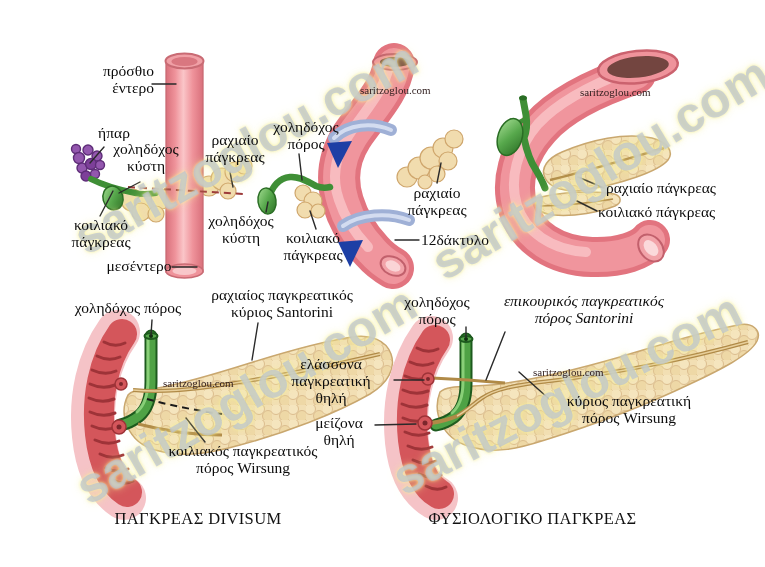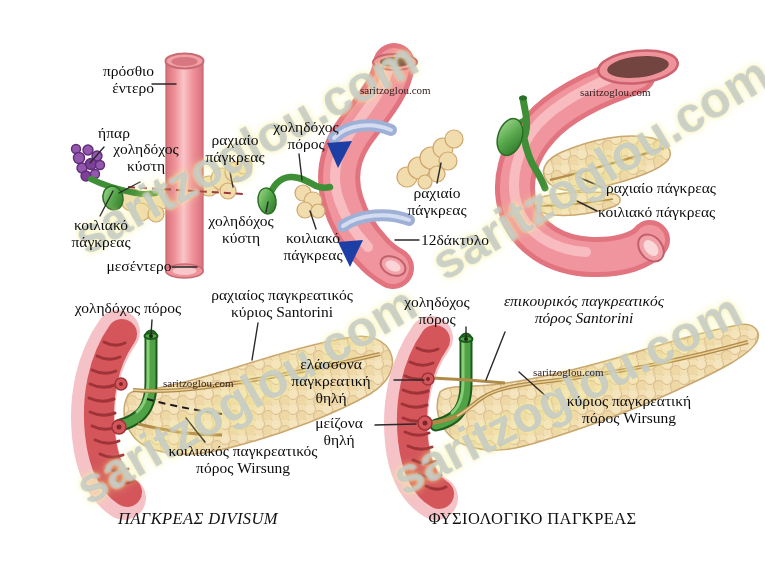--- a/index.html
+++ b/index.html
@@ -305,16 +305,16 @@
 <div class="lbl" style="left:303px;top:414px;width:72px;">μείζονα
 θηλή</div>
 
 <div class="lbl" style="left:394px;top:293px;width:86px;">χοληδόχος
 πόρος</div>
 <div class="lbl" style="left:482px;top:292px;width:204px;font-style:italic;">επικουρικός παγκρεατικός
 πόρος Santorini</div>
 <div class="lbl" style="left:544px;top:392px;width:170px;">κύριος παγκρεατική
 πόρος Wirsung</div>
 
-<div class="caption" style="left:98px;top:509px;width:200px;font-style:italic;">ΠΑΓΚΡΕΑΣ DIVISUM</div>
+<div class="caption" style="left:98px;top:509px;width:200px;">ΠΑΓΚΡΕΑΣ DIVISUM</div>
 <div class="caption" style="left:400px;top:509px;width:265px;">ΦΥΣΙΟΛΟΓΙΚΟ ΠΑΓΚΡΕΑΣ</div>
 
 </div>
 
 </body></html>

